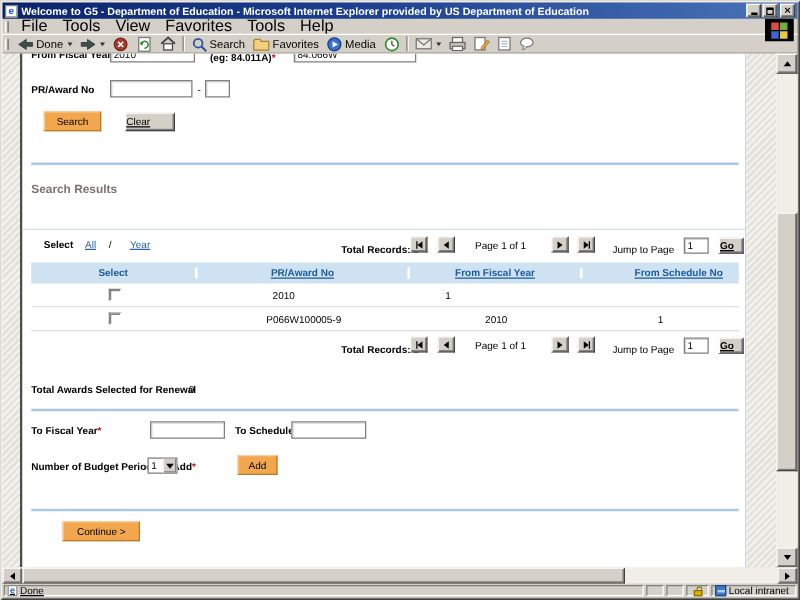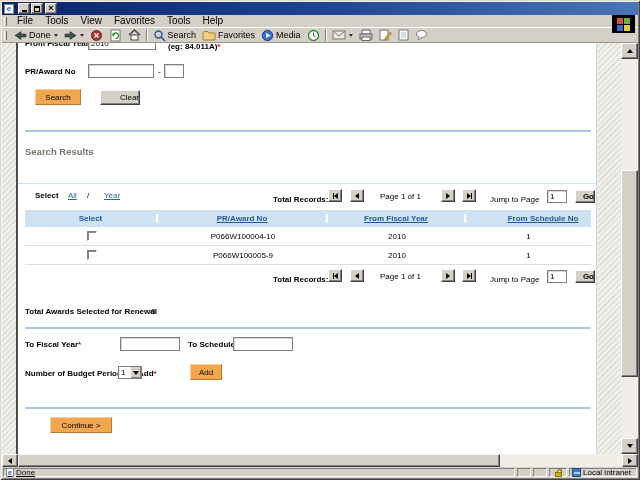--- a/index.html
+++ b/index.html
@@ -18,21 +18,21 @@
   .wbtn { width:12px; height:11px; background:#d4d0c8; border:1px solid; border-color:#fff #404040 #404040 #fff;
     box-shadow:inset -1px -1px 0 #808080; display:flex; align-items:center; justify-content:center; margin-left:1px; }
   .wbtn.close { margin-left:2px; }
   .min-glyph { width:5px; height:2px; background:#000; margin-top:5px; }
   .restore-glyph { width:6px; height:6px; border:1px solid #000; border-top-width:2px; }
   .close-glyph { font-size:9px; font-weight:bold; line-height:9px; color:#000; }
 
   
   .menubar { position:absolute; left:2px; top:15px; width:636px; height:12px; display:flex; align-items:center; }
   .grip { width:3px; height:9px; border-left:1px solid #fff; border-right:1px solid #696969; margin:0 4px 0 2px; }
-  .menu-item { font-size:10px; color:#000; padding:15px 6px; line-height:12px; }
+  .menu-item { font-size:13px; color:#000; padding:15px 6px; line-height:12px; }
   .throbber { position:absolute; right:3px; top:0px; width:23px; height:18px; background:#000;
     display:flex; align-items:center; justify-content:center; z-index:5; }
   .flag { display:grid; grid-template-columns:6px 6px; grid-template-rows:6px 6px; gap:1px; }
   .flag i { display:block; }
   .flag .r { background:#d94f3d; } .flag .g { background:#6fae3f; } .flag .b { background:#3f63d4; } .flag .y { background:#e8c93f; }
 
   
   .toolbar { position:absolute; left:2px; top:27px; width:636px; height:16px; border-top:1px solid #fff;
     border-bottom:1px solid #9a968e; display:flex; align-items:center; }
   .tbtn { display:flex; align-items:center; gap:2px; padding:0 3px; height:15px; font-size:9px; color:#000; }
@@ -53,21 +53,21 @@
   .txt { position:absolute; font-size:8px; white-space:nowrap; }
   .req { color:#cc0000; font-weight:bold; }
   .field { position:absolute; background:#fff; border:1px solid #7f7f7f; box-shadow:inset 1px 1px 0 #d6d6d6;
     font-family:"Liberation Sans",sans-serif; font-size:8px; padding:1px 2px; }
   .divider { position:absolute; height:2px; background:#a9cae6; }
   .lightline { position:absolute; height:1px; background:#cfe0ef; }
 
   .btn-orange { position:absolute; background:#f2a74e; border:1px solid; border-color:#f8cf9c #b97a28 #b97a28 #f8cf9c;
     font-size:8px; color:#000; text-align:center; font-family:"Liberation Sans",sans-serif; }
   .btn-gray { position:absolute; background:#d4d0c8; border:1px solid; border-color:#fff #404040 #404040 #fff;
-    box-shadow:inset -1px -1px 0 #808080; font-size:8px; color:#000; text-align:right; font-family:"Liberation Sans",sans-serif; }
+    box-shadow:inset -1px -1px 0 #808080; font-size:8px; color:#000; text-align:left; font-family:"Liberation Sans",sans-serif;text-decoration:underline; }
 
   .heading { position:absolute; color:#7a756b; font-weight:bold; font-size:9.5px; }
   a.link { color:#2a63a8; text-decoration:underline; cursor:pointer; }
 
   
   .pager { position:absolute; left:0; width:578px; height:18px; }
   .pg-total { position:absolute; left:255px; top:7px; font-weight:bold; font-size:8px; }
   .pg-btn { position:absolute; top:1px; width:14px; height:13px; background:#d4d0c8; border:1px solid;
     border-color:#fff #404040 #404040 #fff; box-shadow:inset -1px -1px 0 #808080;
     display:flex; align-items:center; justify-content:center; }
@@ -127,20 +127,21 @@
 
   svg { display:block; }
 </style>
 </head>
 <body>
 
 <div class="window">
 
   <div class="titlebar">
     <span class="title-icon">e</span>
+    <span class="title-text">Welcome to G5 - Department of Education - Microsoft Internet Explorer provided by US Department of Education</span>
     <span class="winbtns">
       <span class="wbtn">
           <span class="min-glyph"></span>
         </span>
       <span class="wbtn">
           <span class="restore-glyph"></span>
         </span>
       <span class="wbtn close">
           <span class="close-glyph">×</span>
         </span>
@@ -269,20 +270,21 @@
 
     <div class="page">
 
       <span class="lbl" style="left:7px; top:-4px;">
         <span>From Fiscal Year</span><span class="req">*</span>
       </span>
       <input class="field" style="left: 70px; top: -7px; width: 68px; height: 14px;" value="2010">
       <span class="lbl" style="left:150px; top:-1px;">
         <span>(eg: 84.011A)</span><span class="req">*</span>
       </span>
+      <input class="field" style="left: 217px; top: -7px; width: 98px; height: 14px;" value="84.066W">
 
       <span class="lbl" style="left:7px; top:24px;">PR/Award No</span>
       <input class="field" style="left: 70px; top: 21px; width: 66px; height: 14px;" value="">
       <span class="txt" style="left:140px; top:24px;">-</span>
       <input class="field" style="left: 146px; top: 21px; width: 20px; height: 14px;" value="">
 
       <button class="btn-orange" style="left:17px; top:46px; width:46px; height:16px;">Search</button>
       <button class="btn-gray" style="left:82px; top:47px; width:40px; height:15px;">Clear</button>
 
       <div class="divider" style="left:7px; top:87px; width:566px;"></div>
@@ -318,21 +320,20 @@
 
       <div class="gtable">
         <div class="gt-head">
           <span class="cell c1">Select</span>
           <a class="cell c2 u">PR/Award No</a>
           <a class="cell c3 u">From Fiscal Year</a>
           <a class="cell c4 u">From Schedule No</a>
         </div>
         <div class="gt-row">
           <span class="cell c1"><span class="cb"></span></span>
-          <span class="cell c2">P066W100004-10</span>
           <span class="cell c3">2010</span>
           <span class="cell c4">1</span>
         </div>
         <div class="gt-row">
           <span class="cell c1"><span class="cb"></span></span>
           <span class="cell c2">P066W100005-9</span>
           <span class="cell c3">2010</span>
           <span class="cell c4">1</span>
         </div>
       </div>

